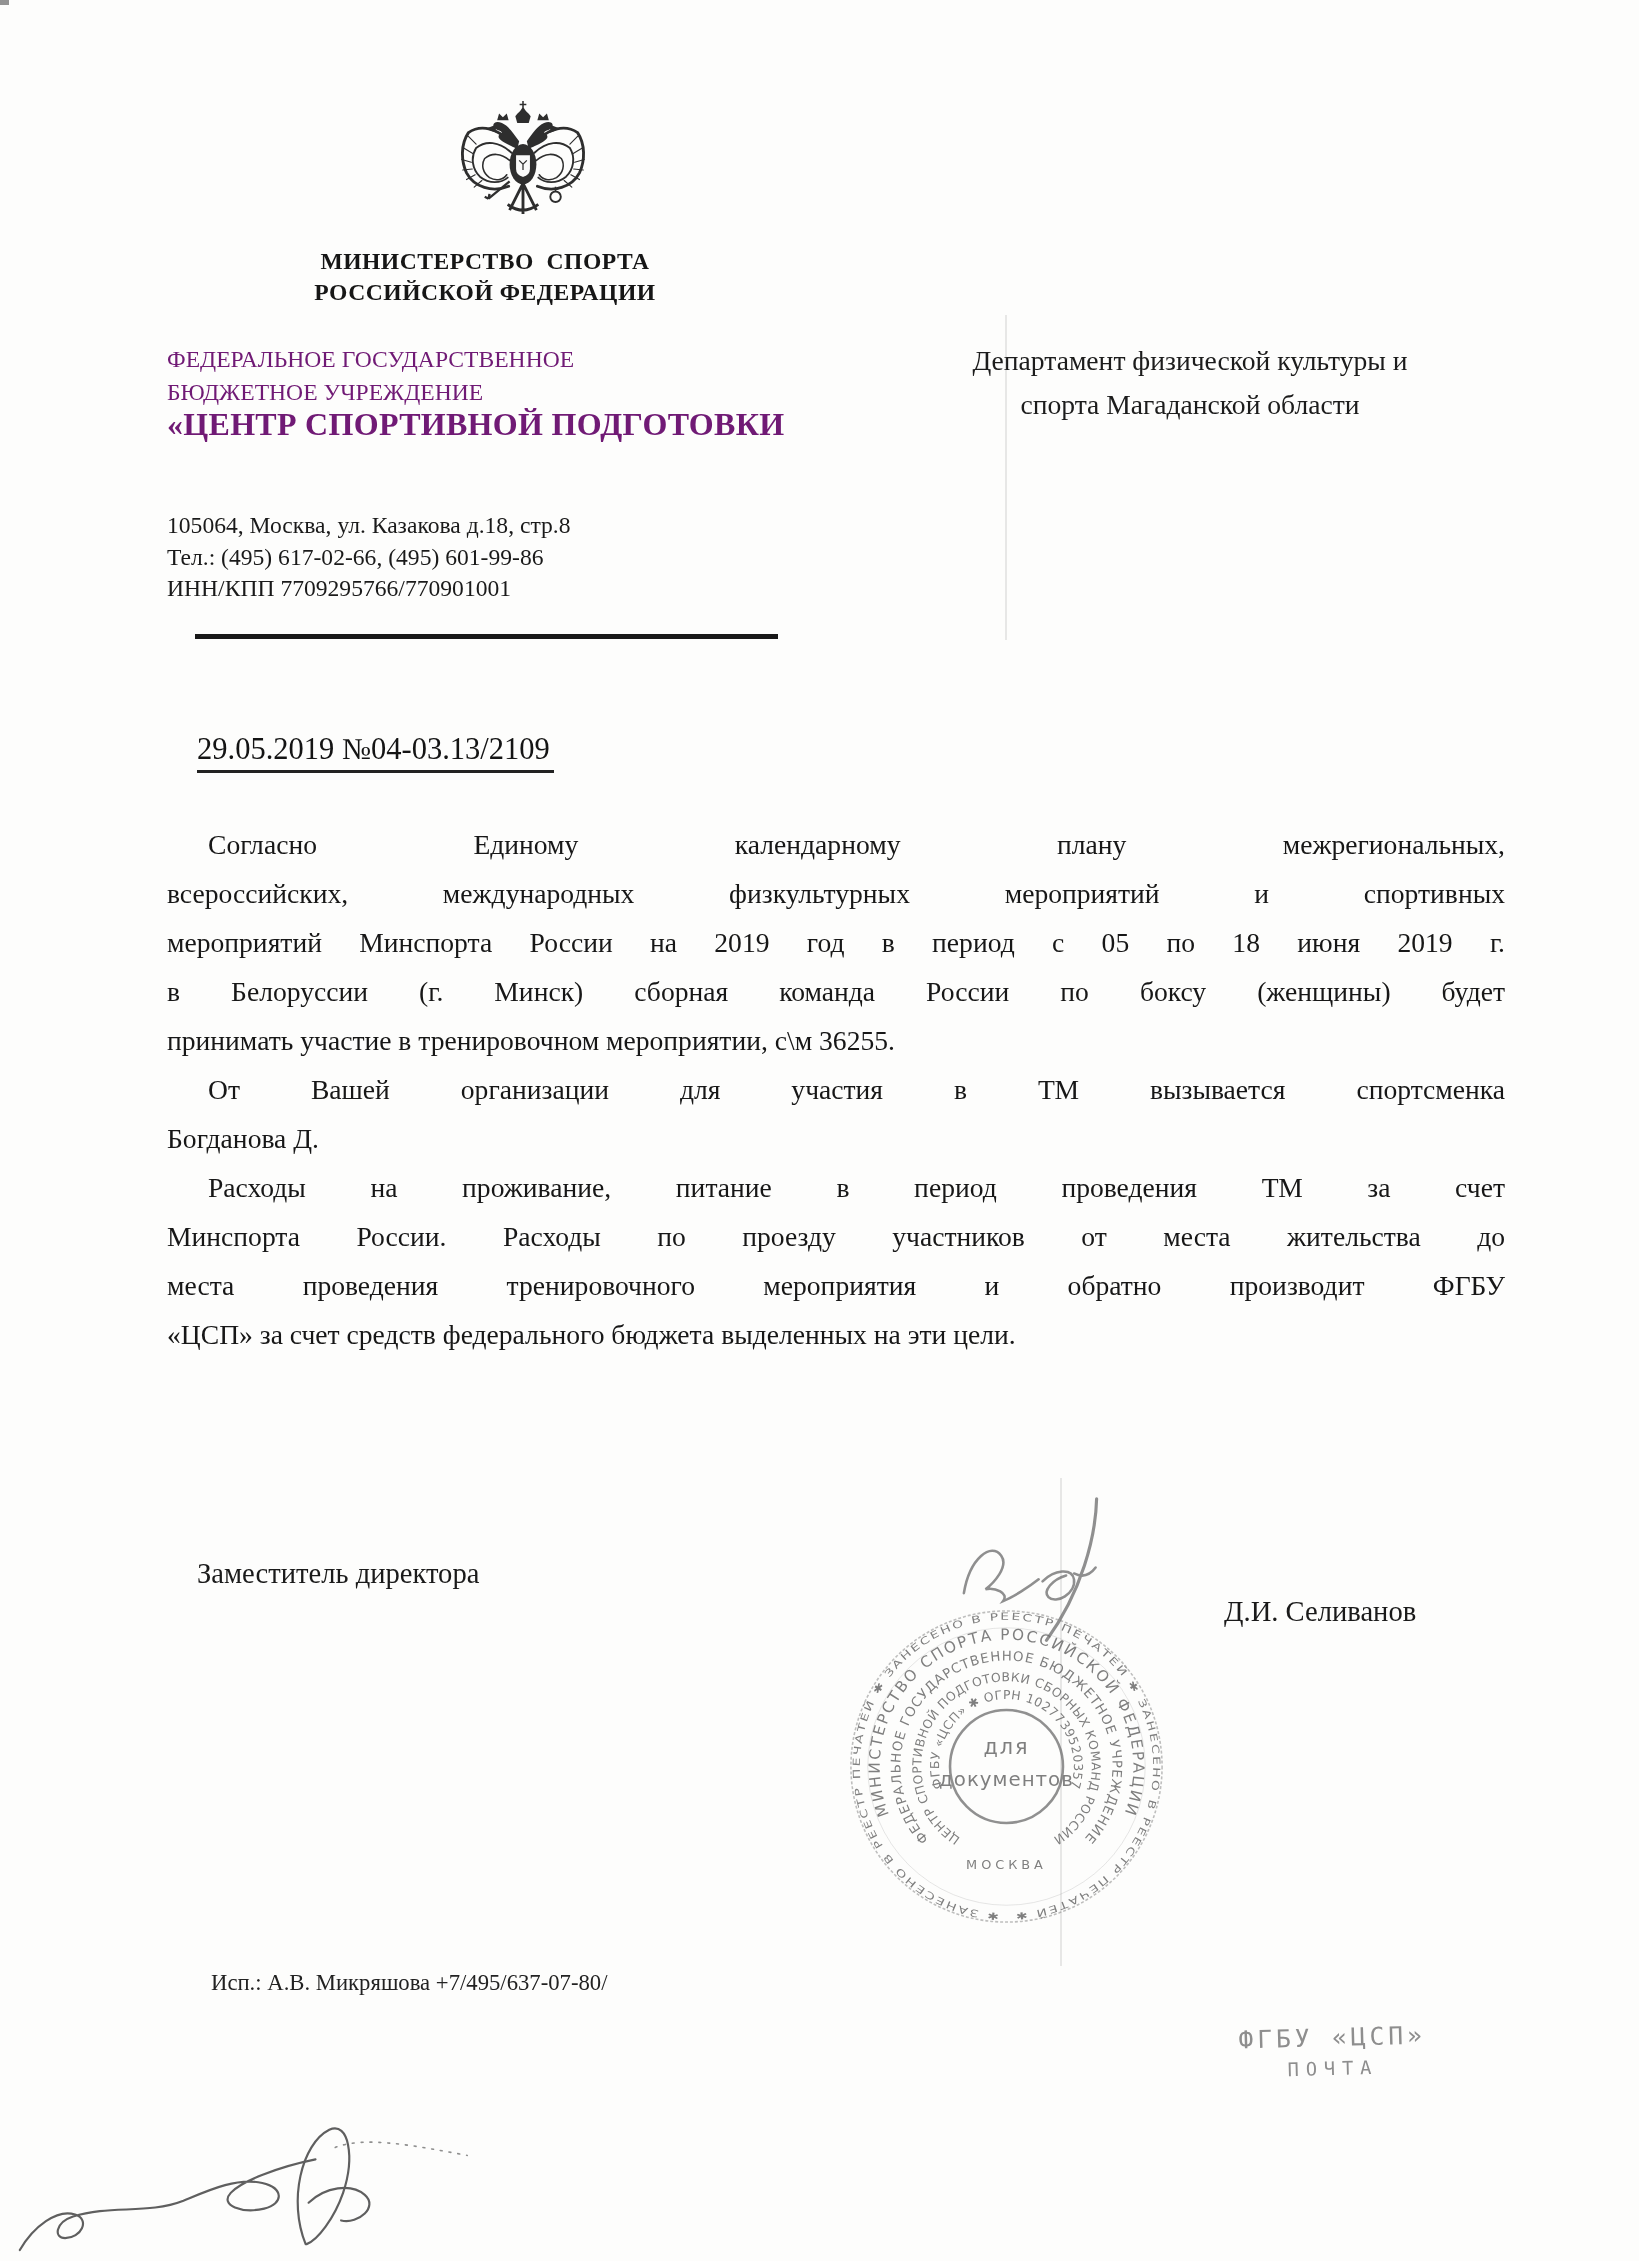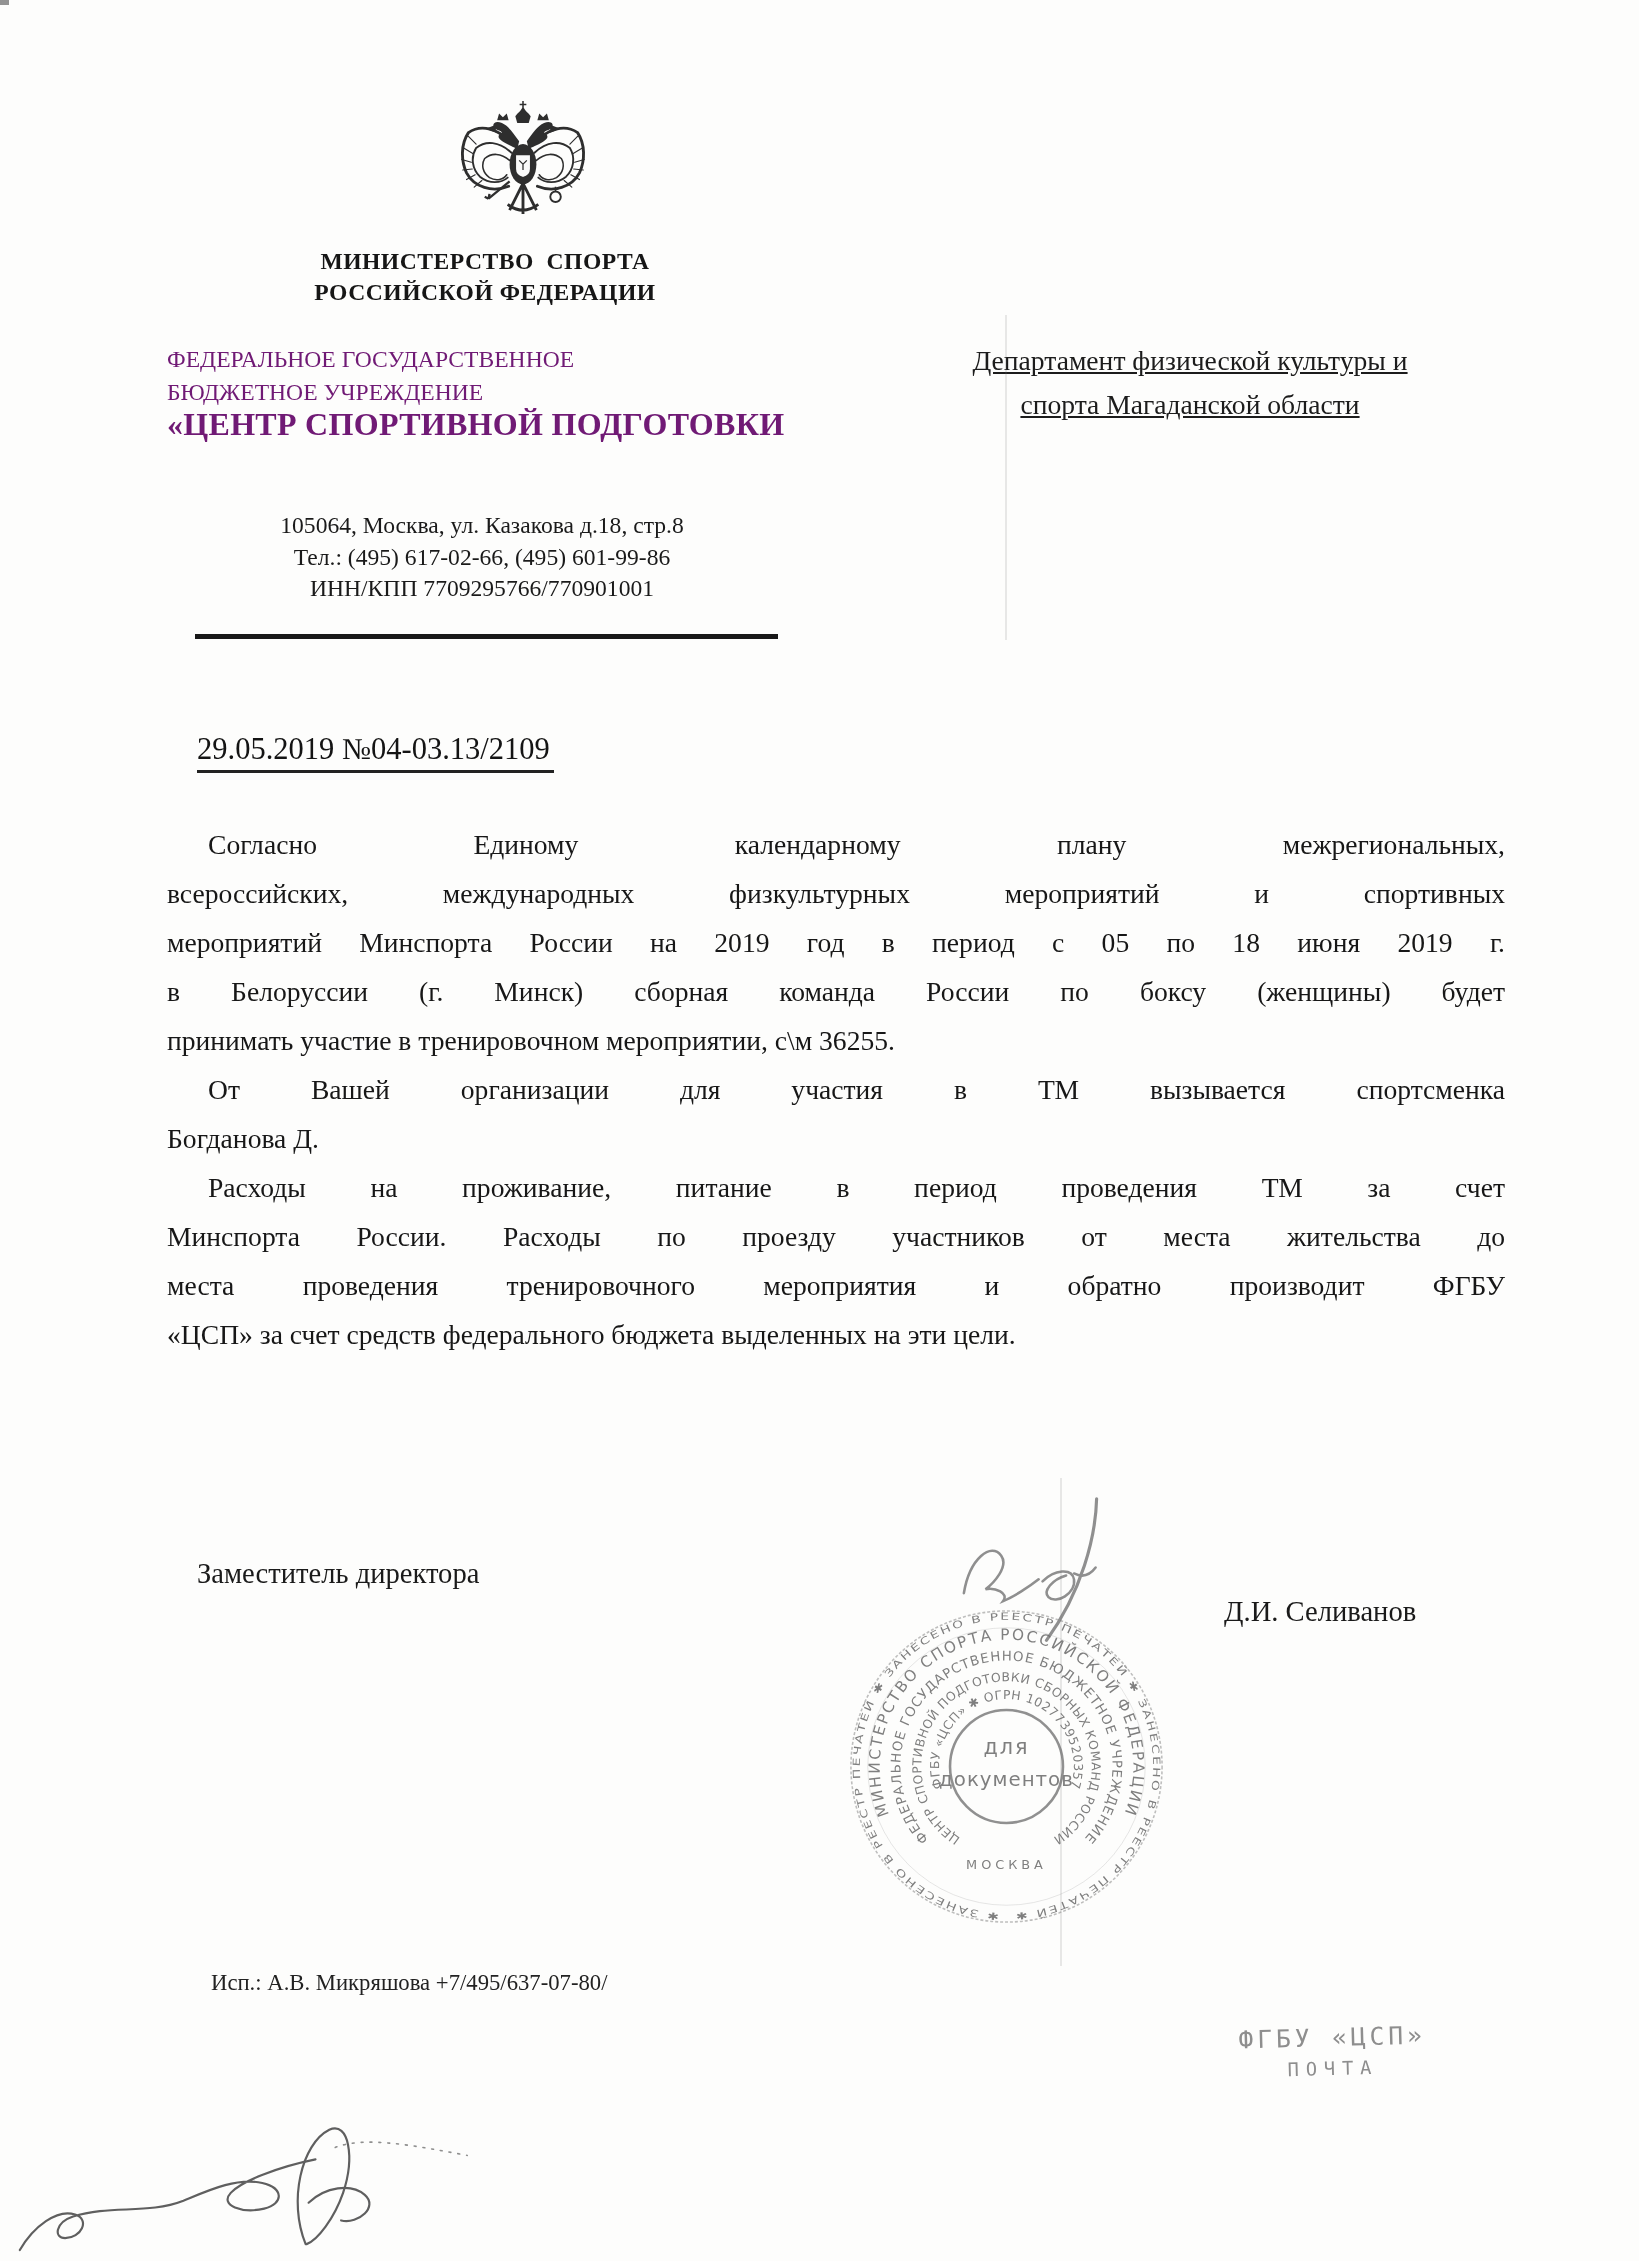--- a/index.html
+++ b/index.html
@@ -18,26 +18,26 @@
     text-align:center;font-weight:bold;font-size:23.6px;line-height:30.5px;
     letter-spacing:0.5px;color:#161616;
   }
   .org{
     position:absolute;left:167px;top:343px;width:630px;
     text-align:left;font-size:23.6px;line-height:32.5px;color:#701a75;
   }
   .org .b{font-weight:bold;font-size:32px;letter-spacing:0.3px;}
   .addr{
     position:absolute;left:167px;top:510px;width:630px;
-    text-align:center;font-size:23.6px;line-height:31.5px;color:#1a1a1a;
+    text-align:left;font-size:23.6px;line-height:31.5px;color:#1a1a1a;
   }
   
   .recipient{
     position:absolute;left:859px;top:339px;width:662px;
-    text-align:center;font-size:27.6px;line-height:44px;color:#1c1c1c;text-decoration:underline;
+    text-align:center;font-size:27.6px;line-height:44px;color:#1c1c1c;
   }
   
   .rule{position:absolute;left:195px;top:634px;width:583px;height:4.9px;background:#181818;}
   .refnum{
     position:absolute;left:197px;top:688px;
     font-size:30.5px;color:#141414;
     border-bottom:3px solid #222;padding:0 3.9px 3px 0;margin-top:44px;
   }
   
   .body-text{

